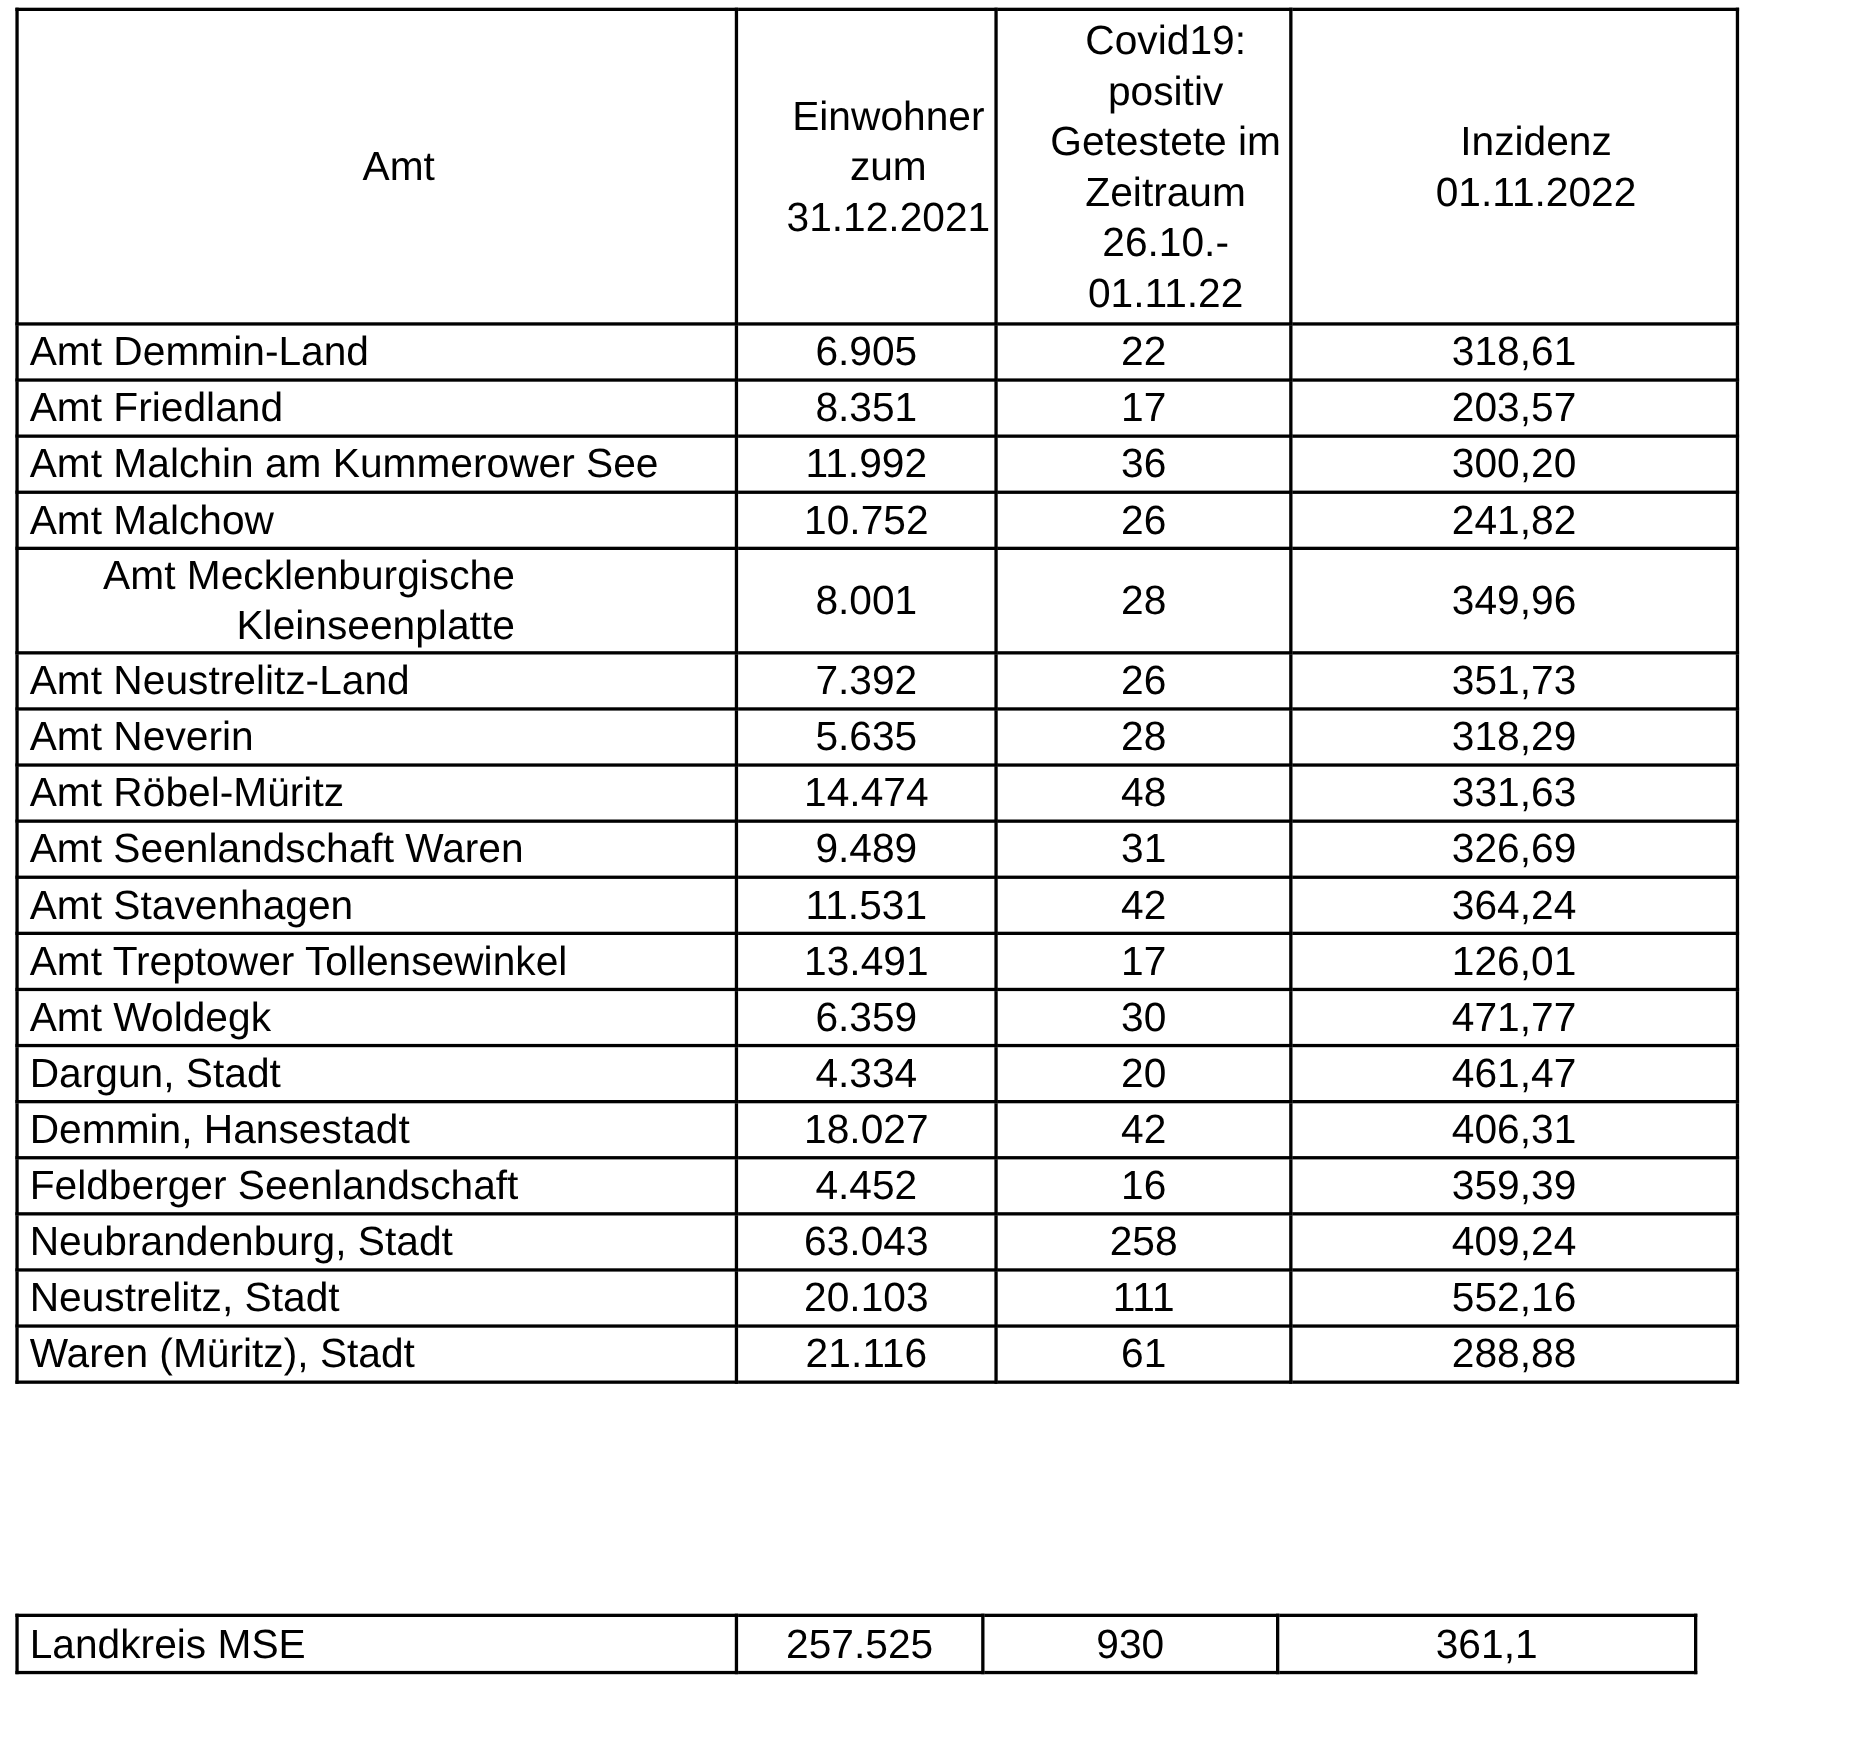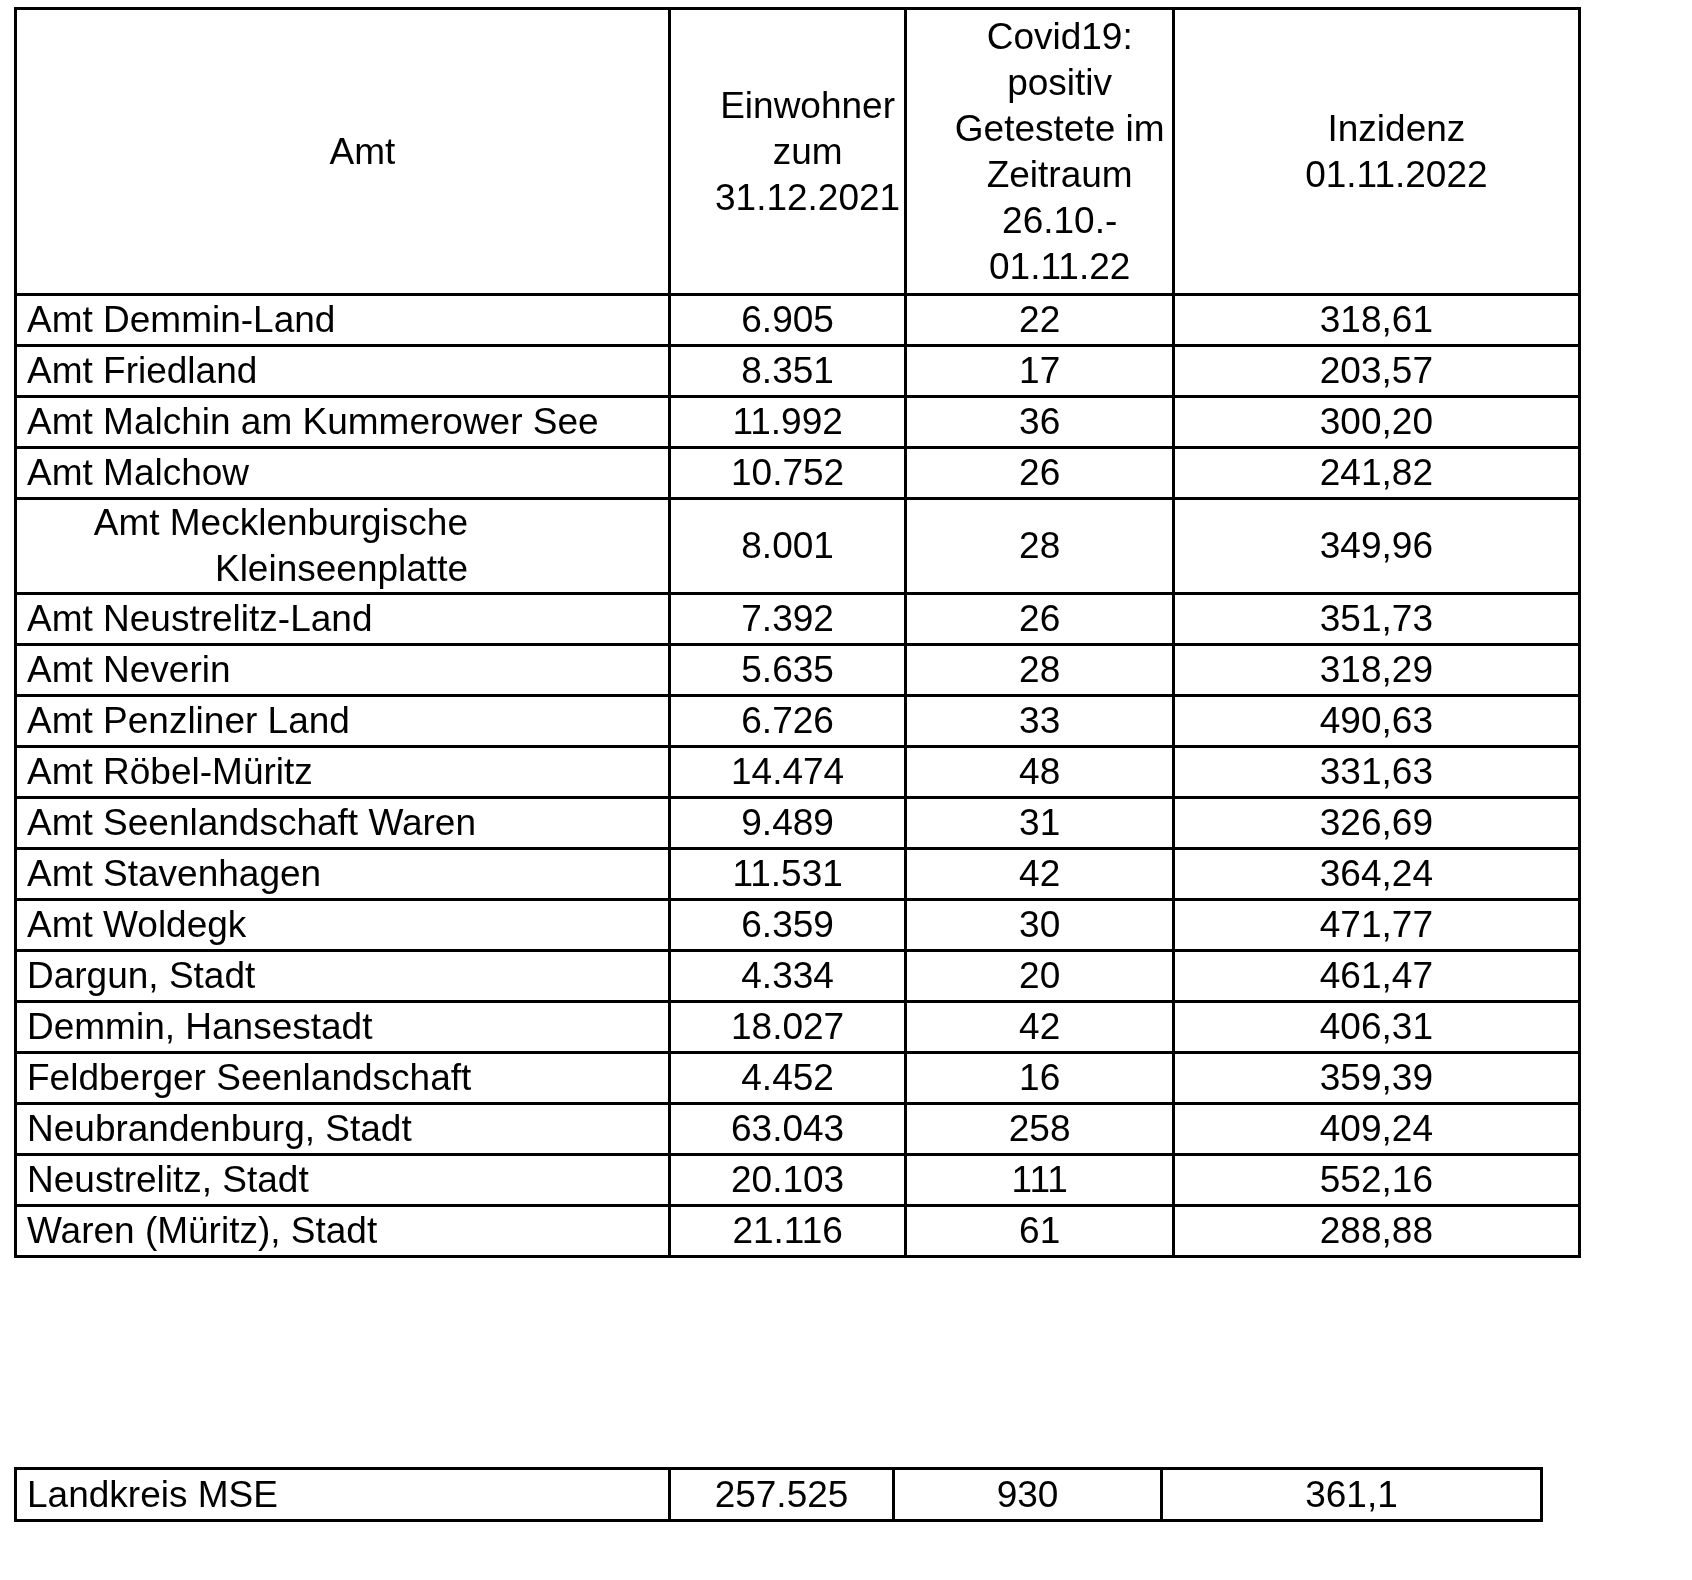--- a/index.html
+++ b/index.html
@@ -113,42 +113,42 @@
       <td class="num">26</td>
       <td class="num">351,73</td>
     </tr>
     <tr class="row">
       <td class="name">Amt Neverin</td>
       <td class="num">5.635</td>
       <td class="num">28</td>
       <td class="num">318,29</td>
     </tr>
     <tr class="row">
-      <td class="name">Amt Penzliner Land</td>
-      <td class="num">6.726</td>
-      <td class="num">33</td>
-      <td class="num">490,63</td>
-    </tr>
-    <tr class="row">
       <td class="name">Amt Röbel-Müritz</td>
       <td class="num">14.474</td>
       <td class="num">48</td>
       <td class="num">331,63</td>
     </tr>
     <tr class="row">
       <td class="name">Amt Seenlandschaft Waren</td>
       <td class="num">9.489</td>
       <td class="num">31</td>
       <td class="num">326,69</td>
     </tr>
     <tr class="row">
       <td class="name">Amt Stavenhagen</td>
       <td class="num">11.531</td>
       <td class="num">42</td>
       <td class="num">364,24</td>
+    </tr>
+    <tr class="row">
+      <td class="name">Amt Treptower Tollensewinkel</td>
+      <td class="num">13.491</td>
+      <td class="num">17</td>
+      <td class="num">126,01</td>
     </tr>
     <tr class="row">
       <td class="name">Amt Woldegk</td>
       <td class="num">6.359</td>
       <td class="num">30</td>
       <td class="num">471,77</td>
     </tr>
     <tr class="row">
       <td class="name">Dargun, Stadt</td>
       <td class="num">4.334</td>

